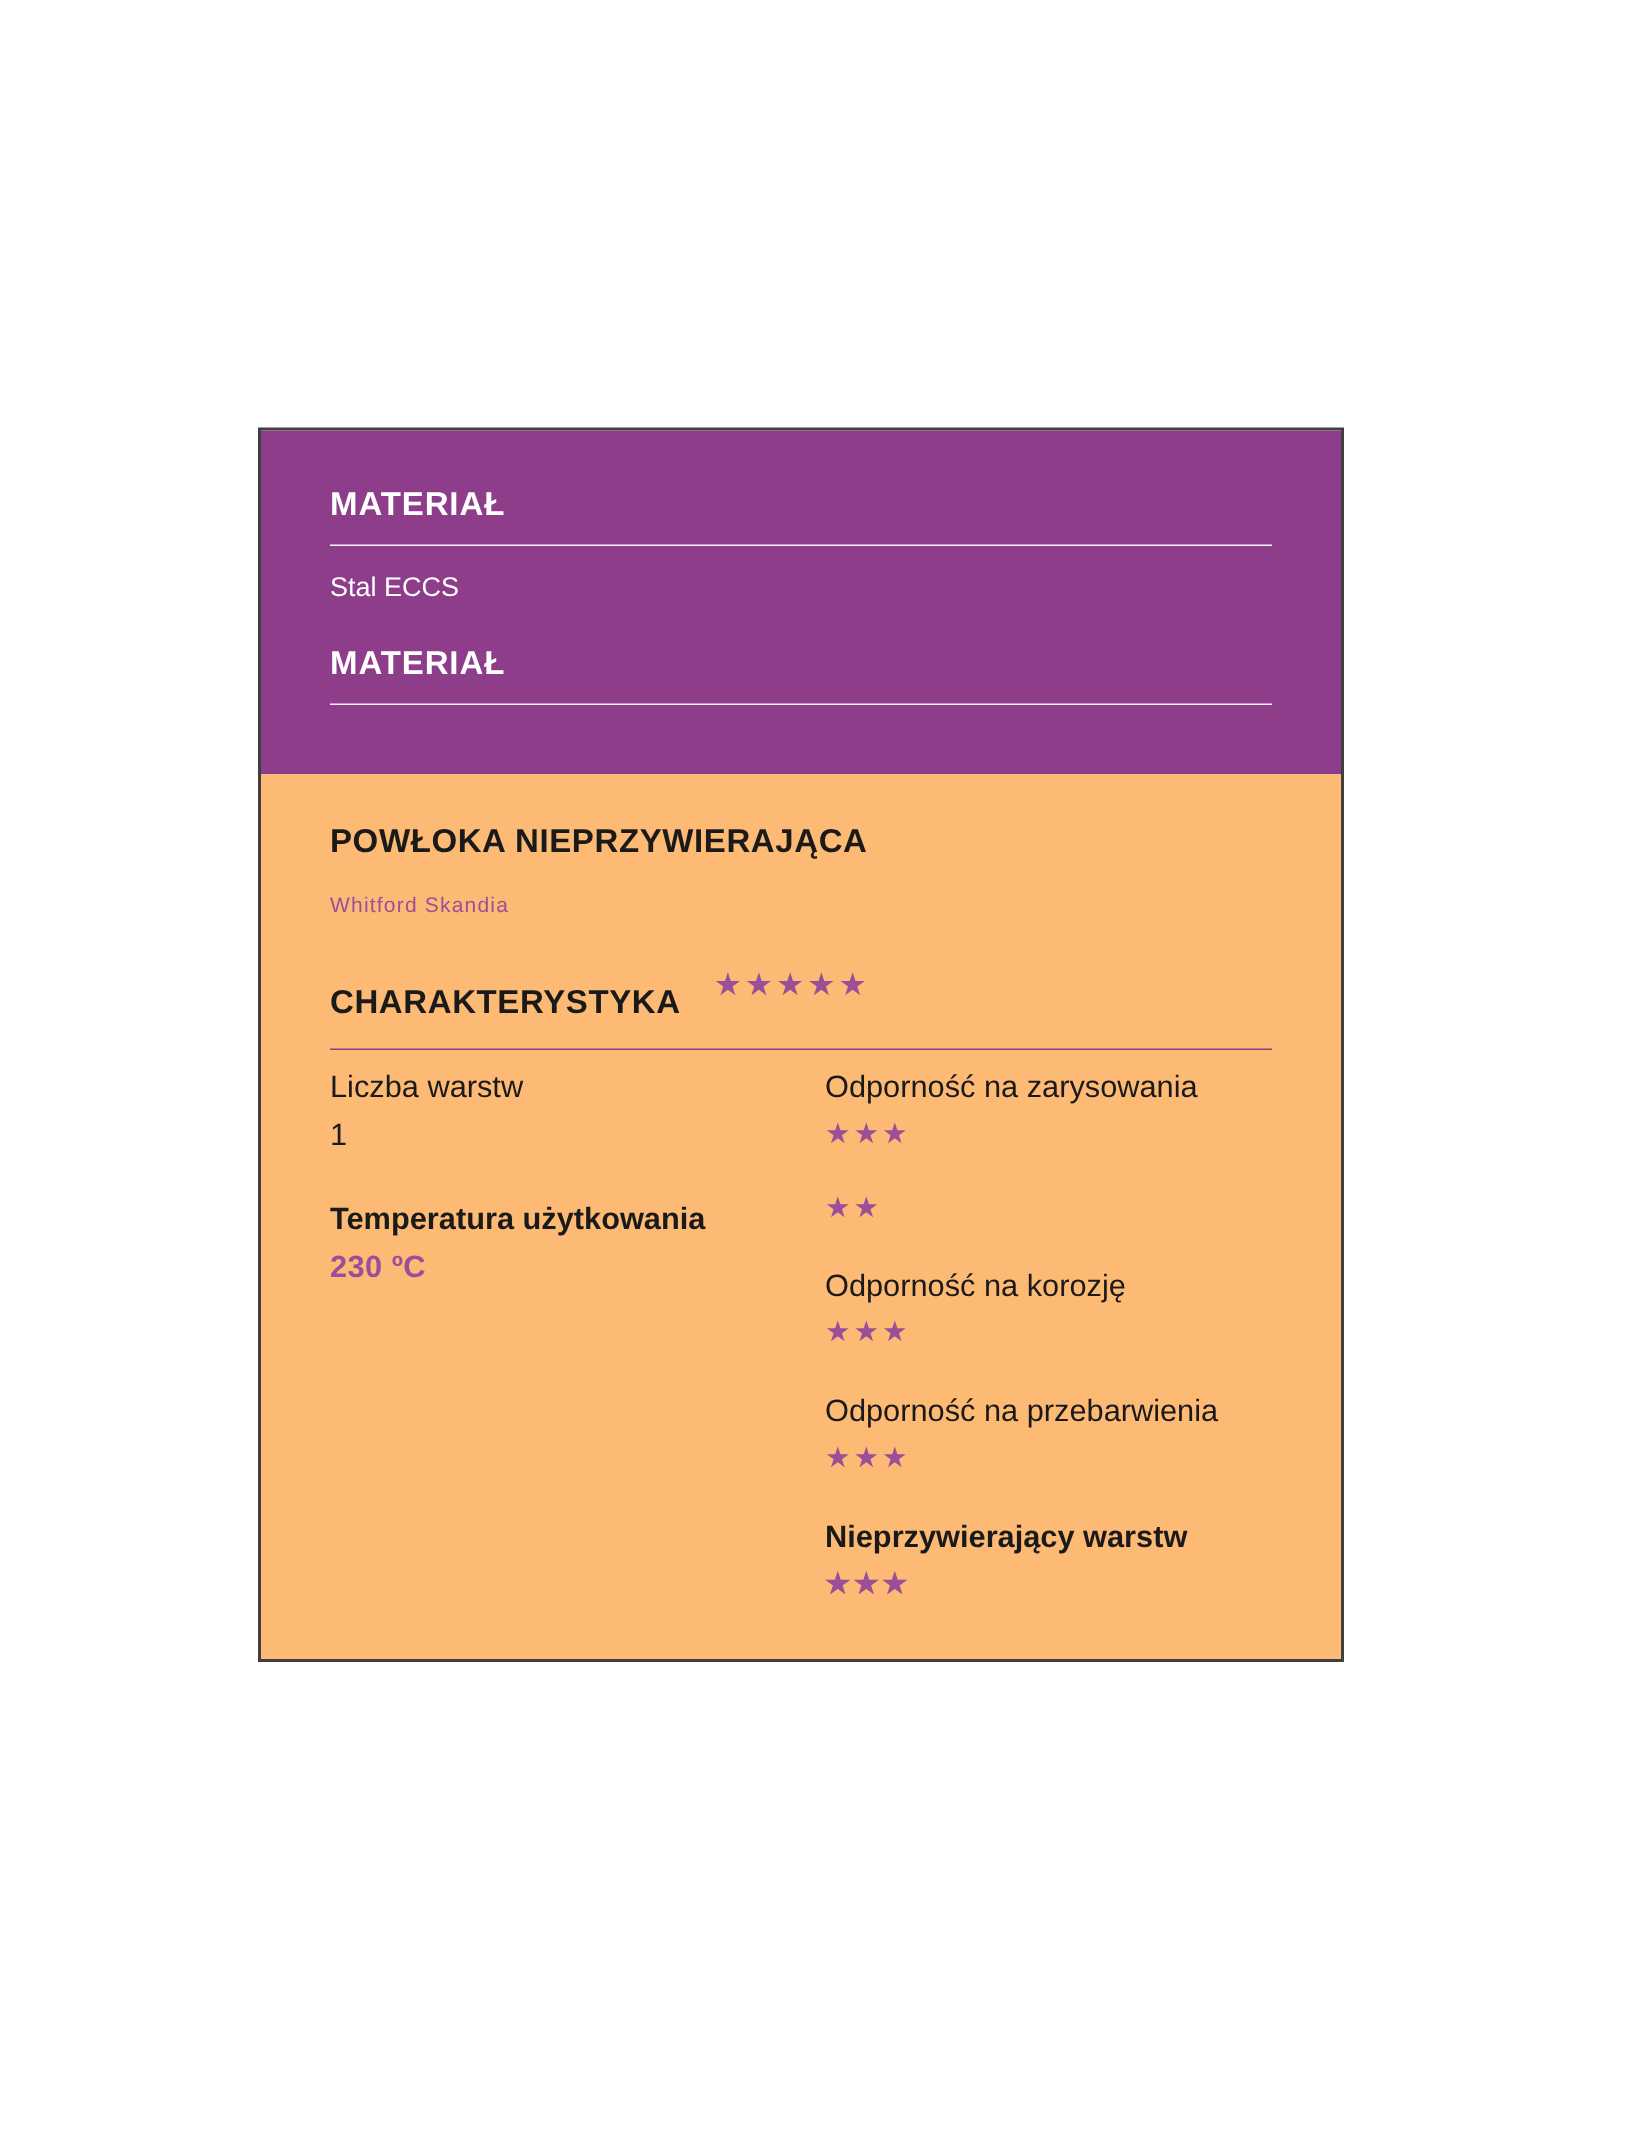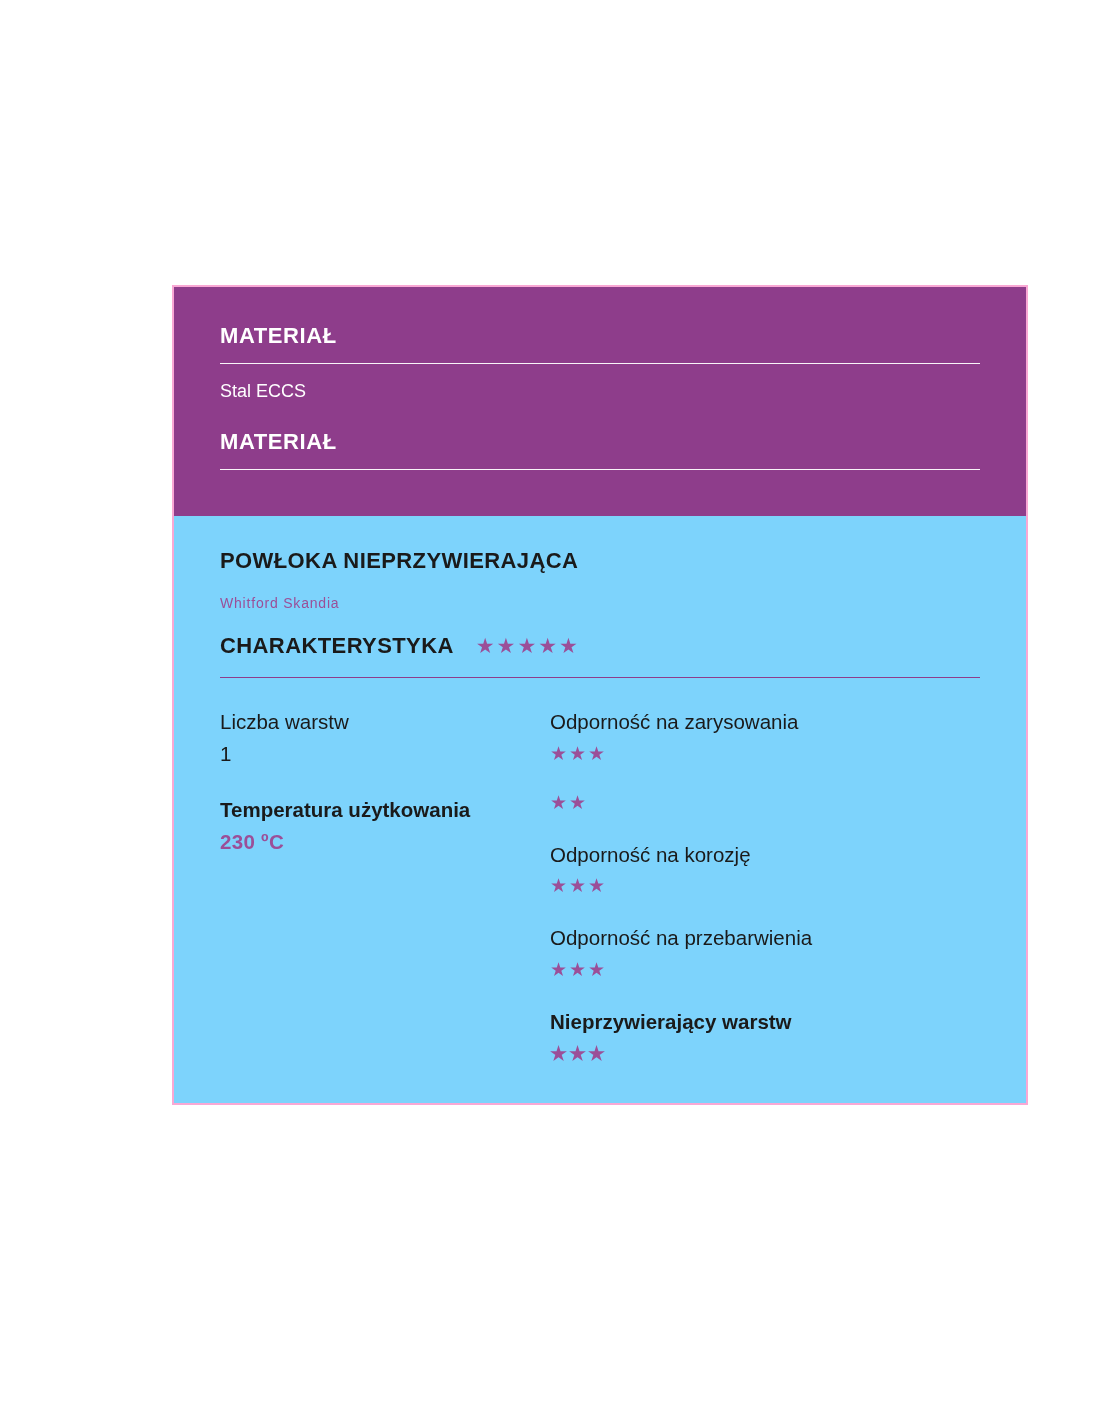--- a/index.html
+++ b/index.html
@@ -12,23 +12,23 @@
     height: 1422px;
     font-family: "Liberation Sans", sans-serif;
     position: relative;
     overflow: hidden;
   }
 
   .spec-card {
     position: absolute;
     left: 172px;
     top: 285px;
-    width: 856px;
+    width: 724px;
     box-sizing: border-box;
-    border: 2px solid #f9a8d4;
+    border: 2px solid #404040;
     background: #ffffff;
   }
 
   
   .card-top {
     background: #8e3d8b;
     color: #ffffff;
     padding: 36px 46px 30px 46px;
   }
   .top-label {
@@ -49,21 +49,21 @@
     font-weight: normal;
     color: #ffffff;
     line-height: 1.25;
   }
   .top-block + .top-block {
     margin-top: 26px;
   }
 
   
   .card-bottom {
-    background: #7dd3fc;
+    background: #fdba74;
     padding: 32px 46px 40px 46px;
   }
   .section-title {
     font-size: 22px;
     font-weight: bold;
     color: #1a1a1a;
     letter-spacing: 0.4px;
     line-height: 1.2;
   }
   .coating-name {
@@ -74,37 +74,38 @@
   }
 
   .charakterystyka-row {
     display: flex;
     align-items: center;
     margin-top: 22px;
     gap: 22px;
   }
   .charakterystyka-row .section-title {
     white-space: nowrap;
+    margin-top: 22px;
   }
   .stars {
     color: #9b4f98;
     font-size: 21px;
     letter-spacing: 2px;
     line-height: 1;
     white-space: nowrap;
   }
   .bottom-rule {
     height: 1px;
     background: #8e3d8b;
     margin: 18px 0 0 0;
   }
 
   .props {
     display: flex;
-    margin-top: 31px;
+    margin-top: 12px;
   }
   .col-left {
     width: 330px;
     flex: 0 0 330px;
   }
   .col-right {
     flex: 1 1 auto;
   }
 
   .prop {

